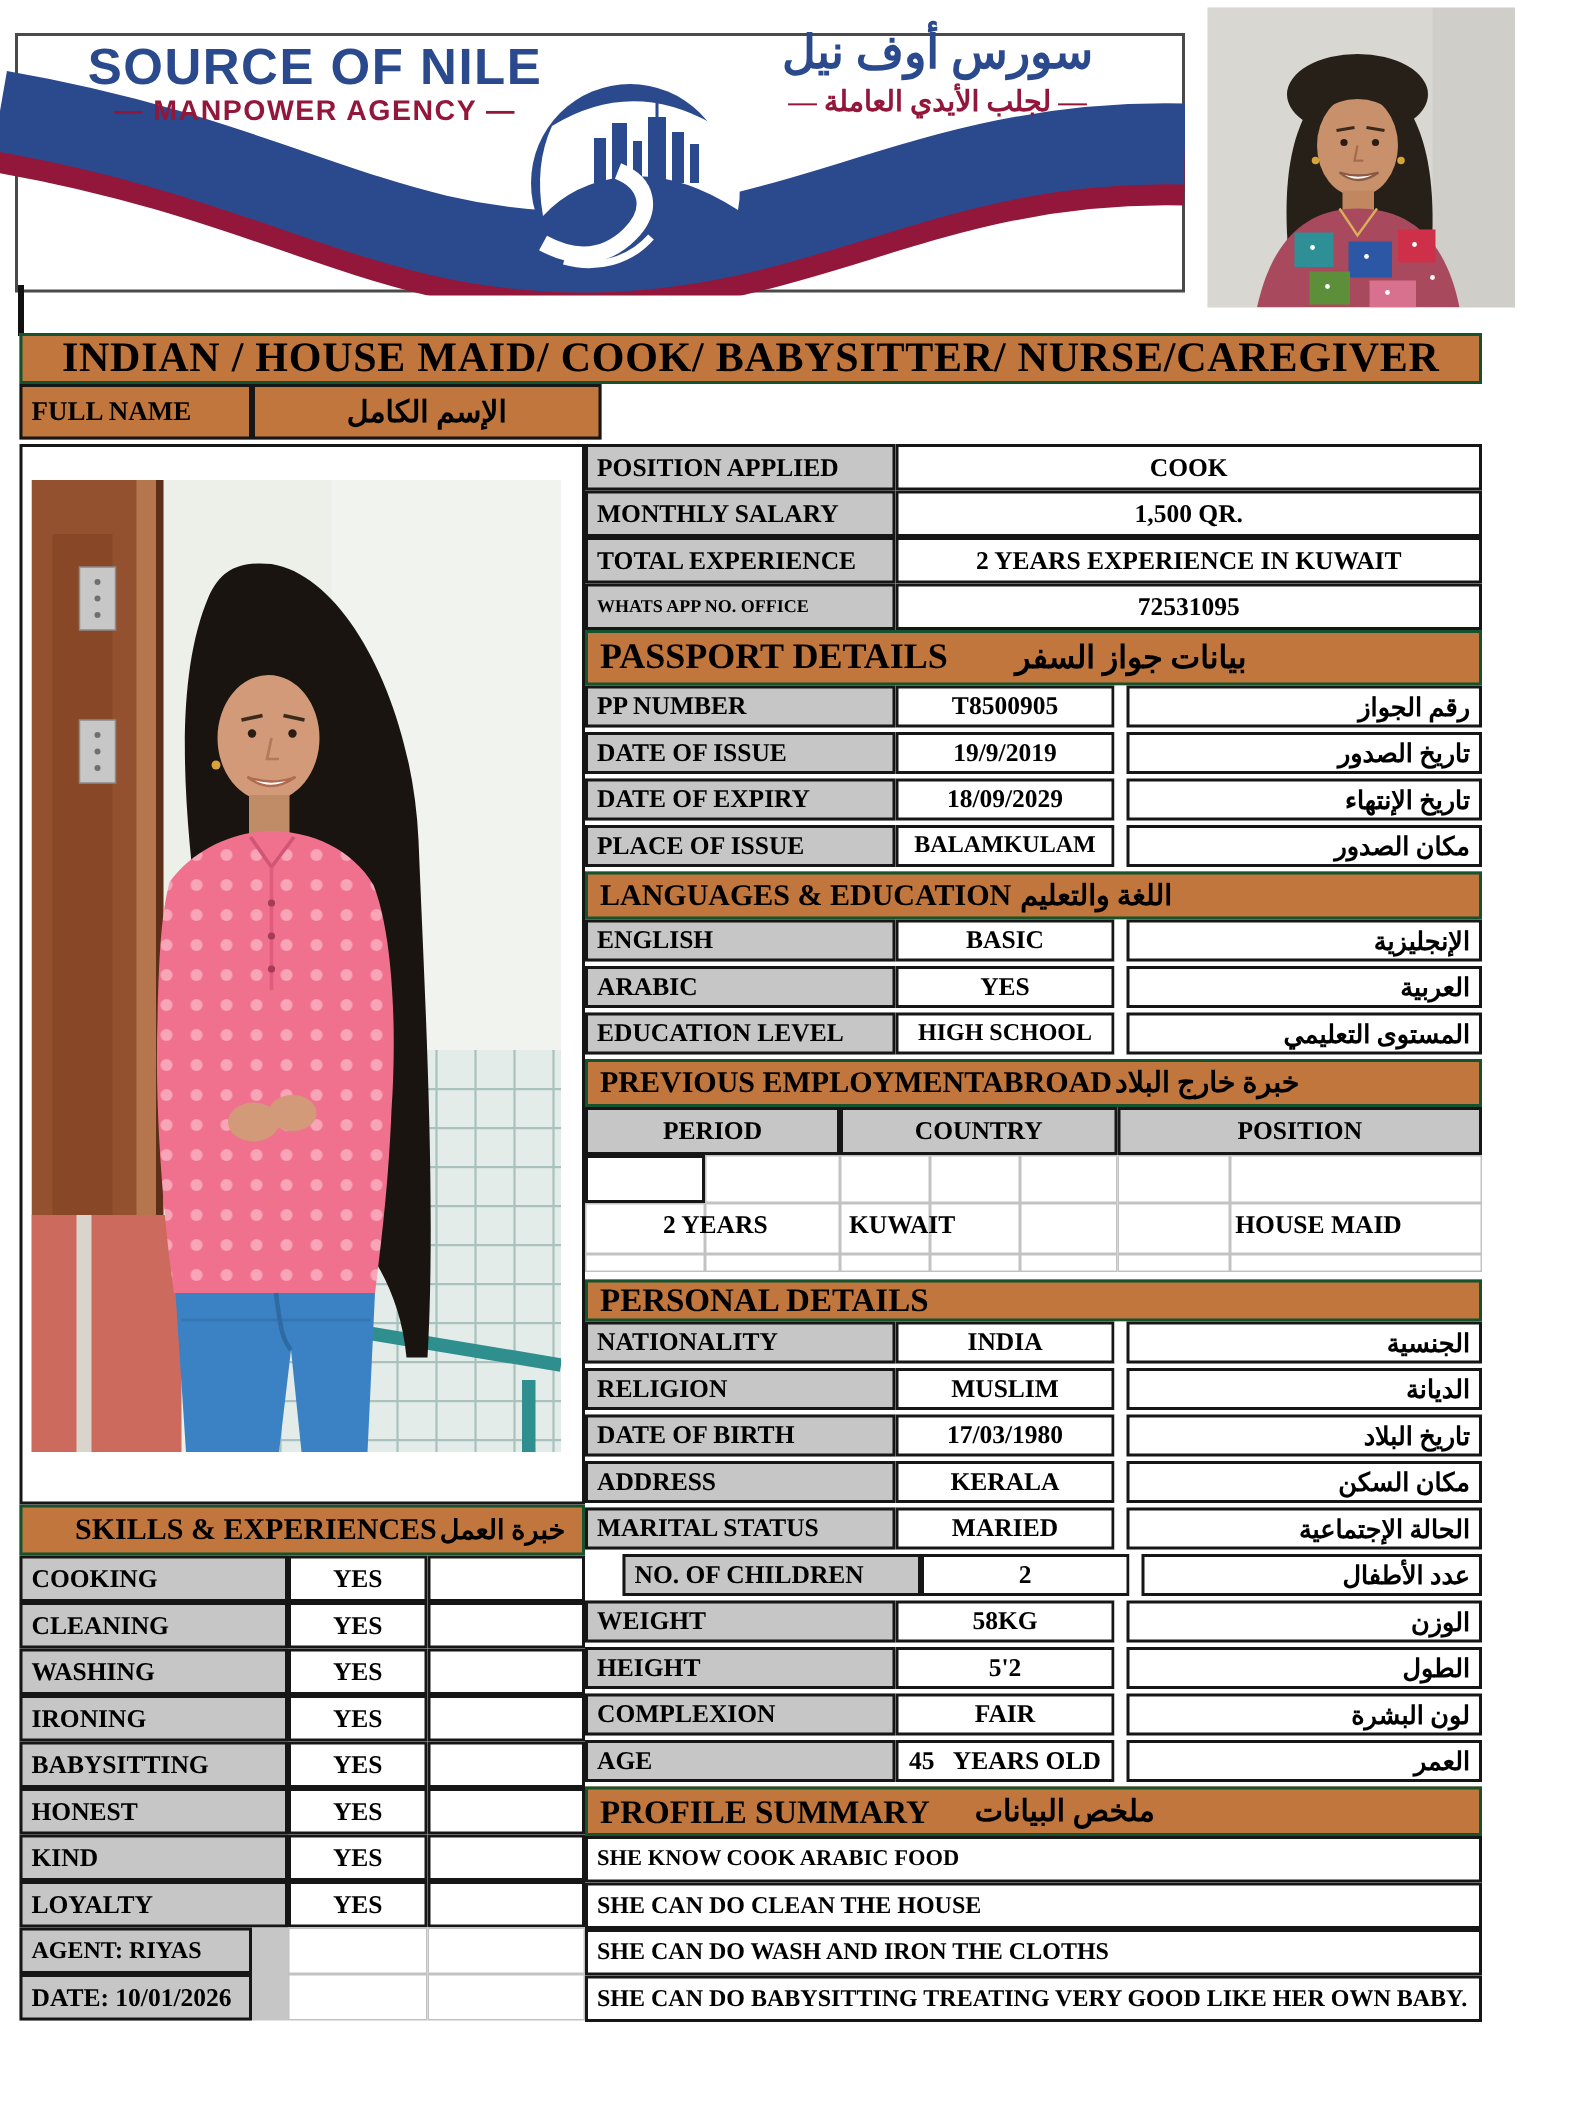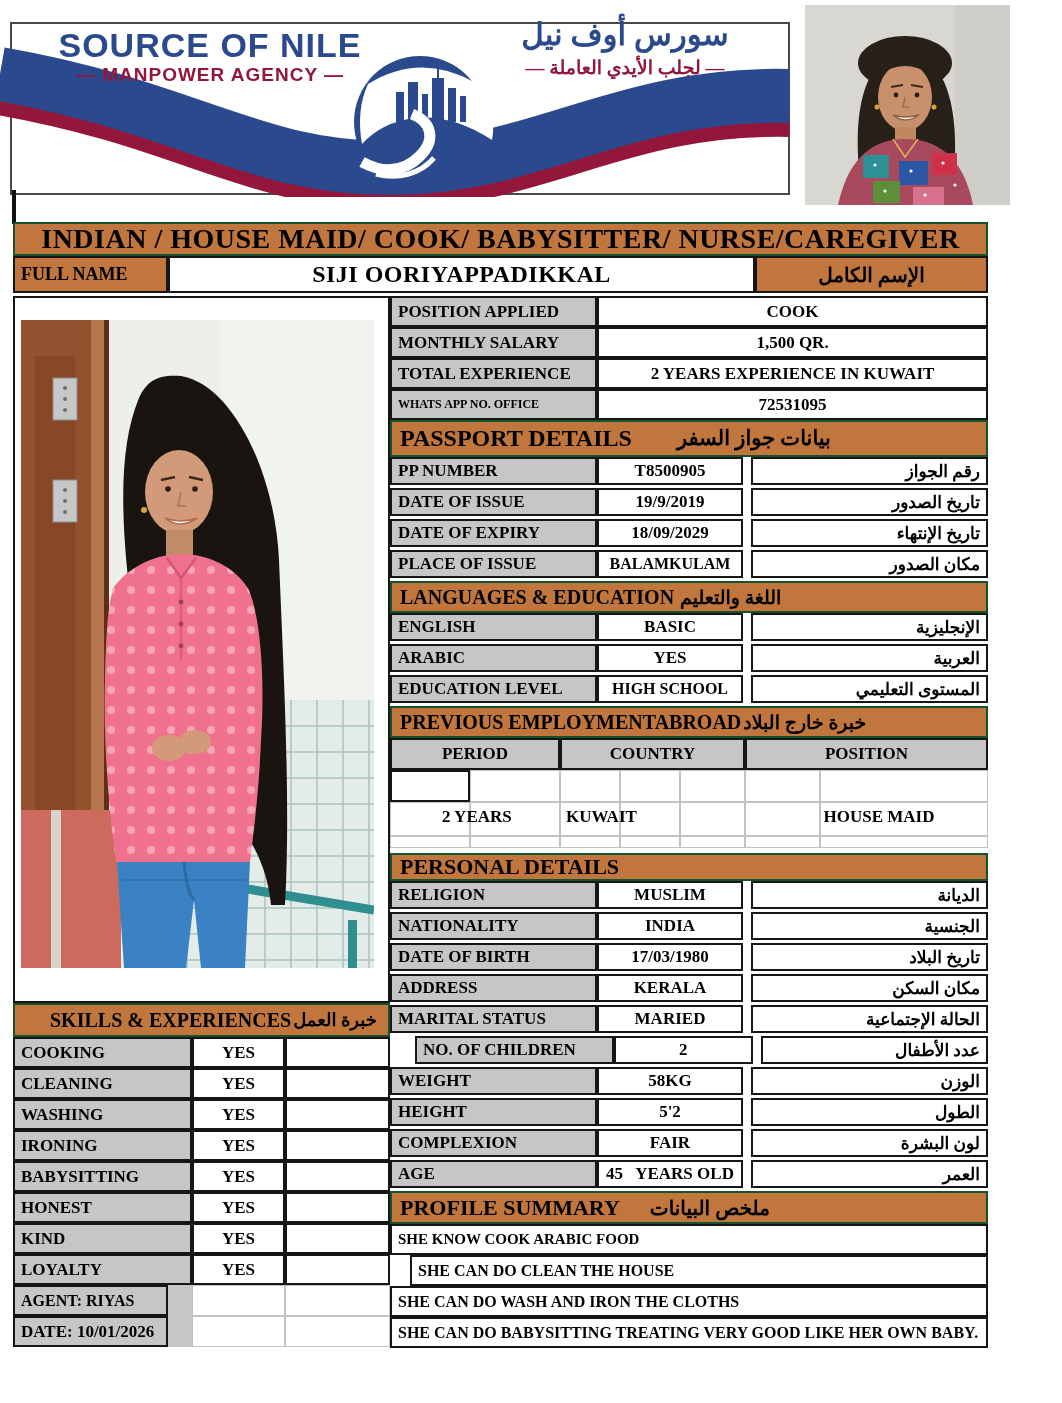--- a/index.html
+++ b/index.html
@@ -91,21 +91,20 @@
   </div>
 
   <div class="abs" style="left:12px;top:190px;width:4px;height:34px;background:#111;"></div>
 
   <div class="abs shdr" style="left:13px;top:222px;width:975px;height:34px;justify-content:center;">
     <span style="font-size:28px;letter-spacing:.5px;">INDIAN / HOUSE MAID/ COOK/ BABYSITTER/ NURSE/CAREGIVER</span>
   </div>
 
   <div class="abs row" style="left:13px;top:256px;width:975px;height:37px;">
     <div class="cell brown lblc" style="width:155px;font-size:18px;">FULL NAME</div>
-    <div class="cell white valc" style="width:587px;font-size:24px;letter-spacing:.5px;">SIJI OORIYAPPADIKKAL</div>
     <div class="cell brown valc" style="width:233px;direction:rtl;font-size:20px;">الإسم الكامل</div>
   </div>
 
   <div class="abs stack" style="left:13px;top:296px;width:377px;">
 
     <div class="cell white" style="height:707px;position:relative;display:block;">
       <svg class="abs" style="left:6px;top:22px;" width="353" height="648" viewBox="0 0 353 648">
         <defs>
           <pattern id="kp" width="20" height="20" patternUnits="userSpaceOnUse">
             <rect width="20" height="20" fill="#f0718d"></rect>
@@ -335,30 +334,30 @@
       <div class="cell white lt" style="width:60px;"></div>
       <div class="cell white lt" style="width:65px;"></div>
       <div class="cell white lt" style="width:75px;"></div>
       <div class="cell white lt" style="width:168px;"></div>
     </div>
 
     <div class="shdr" style="height:28px;margin-top:5px;">
       <span style="font-size:22px;">PERSONAL DETAILS</span>
     </div>
     <div class="row" style="height:28px;margin-bottom:3px;">
+      <div class="cell gray lblc" style="width:207px;">NATIONALITY</div>
+      <div class="cell white valc" style="width:146px;">INDIA</div>
+      <div class="gapc"></div>
+      <div class="cell white arc" style="width:237px;">الجنسية</div>
+    </div>
+    <div class="row" style="height:28px;margin-bottom:3px;">
       <div class="cell gray lblc" style="width:207px;">RELIGION</div>
       <div class="cell white valc" style="width:146px;">MUSLIM</div>
       <div class="gapc"></div>
       <div class="cell white arc" style="width:237px;">الديانة</div>
-    </div>
-    <div class="row" style="height:28px;margin-bottom:3px;">
-      <div class="cell gray lblc" style="width:207px;">NATIONALITY</div>
-      <div class="cell white valc" style="width:146px;">INDIA</div>
-      <div class="gapc"></div>
-      <div class="cell white arc" style="width:237px;">الجنسية</div>
     </div>
     <div class="row" style="height:28px;margin-bottom:3px;">
       <div class="cell gray lblc" style="width:207px;">DATE OF BIRTH</div>
       <div class="cell white valc" style="width:146px;">17/03/1980</div>
       <div class="gapc"></div>
       <div class="cell white arc" style="width:237px;">تاريخ البلاد</div>
     </div>
     <div class="row" style="height:28px;margin-bottom:3px;">
       <div class="cell gray lblc" style="width:207px;">ADDRESS</div>
       <div class="cell white valc" style="width:146px;">KERALA</div>
@@ -400,18 +399,18 @@
       <div class="cell white valc" style="width:146px;white-space:pre;">45   YEARS OLD</div>
       <div class="gapc"></div>
       <div class="cell white arc" style="width:237px;">العمر</div>
     </div>
 
     <div class="shdr" style="height:33px;">
       <span style="font-size:22px;">PROFILE SUMMARY</span>
       <span class="ar" style="font-size:20px;margin-left:30px;">ملخص البيانات</span>
     </div>
     <div class="sumrow" style="height:31px;font-size:15px;">SHE KNOW COOK ARABIC FOOD</div>
-    <div class="sumrow" style="height:31px;margin-left:20px;">SHE CAN DO CLEAN THE HOUSE</div>
+    <div class="sumrow" style="height:31px;">SHE CAN DO CLEAN THE HOUSE</div>
     <div class="sumrow" style="height:31px;">SHE CAN DO WASH AND IRON THE CLOTHS</div>
     <div class="sumrow" style="height:31px;">SHE CAN DO BABYSITTING TREATING VERY GOOD LIKE HER OWN BABY.</div>
   </div>
 
 </div>
 
 </body></html>

